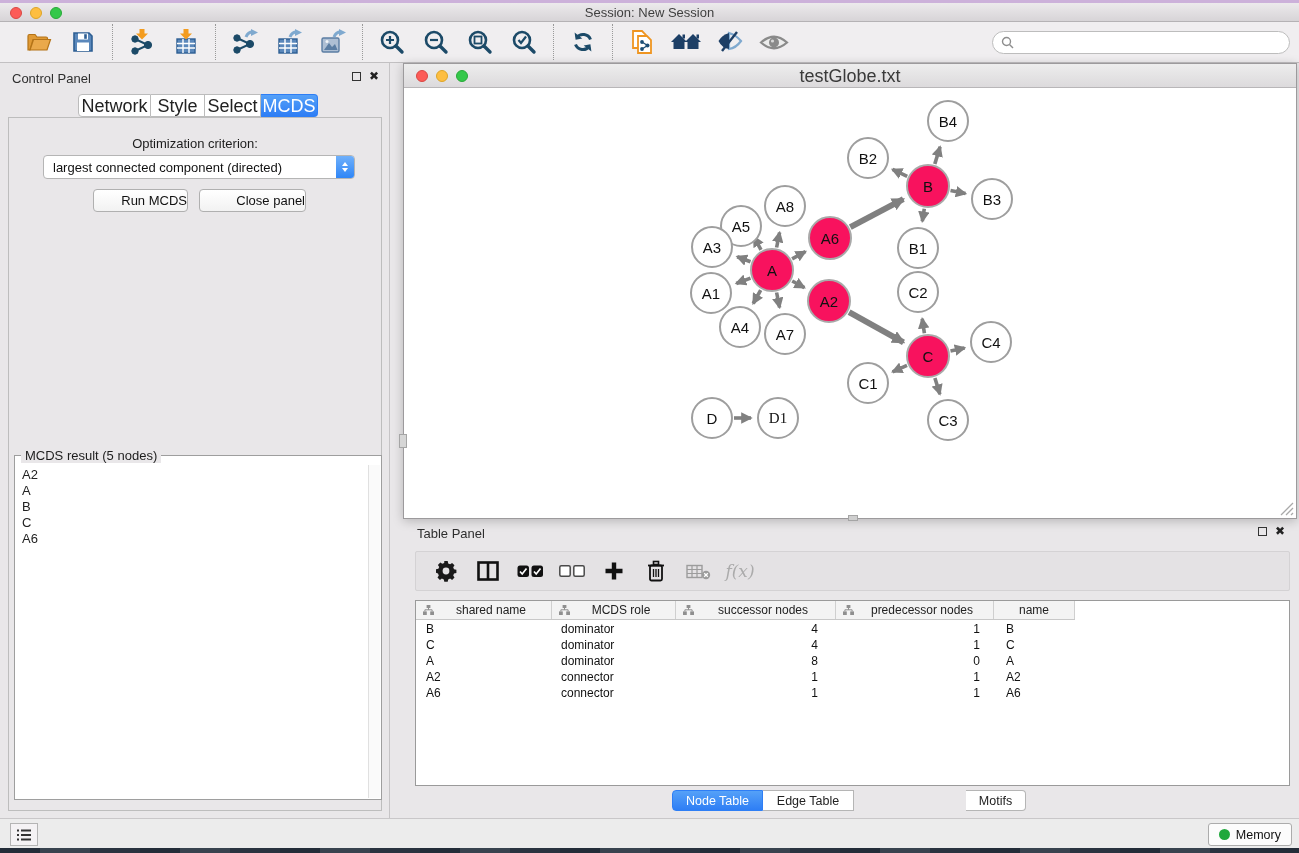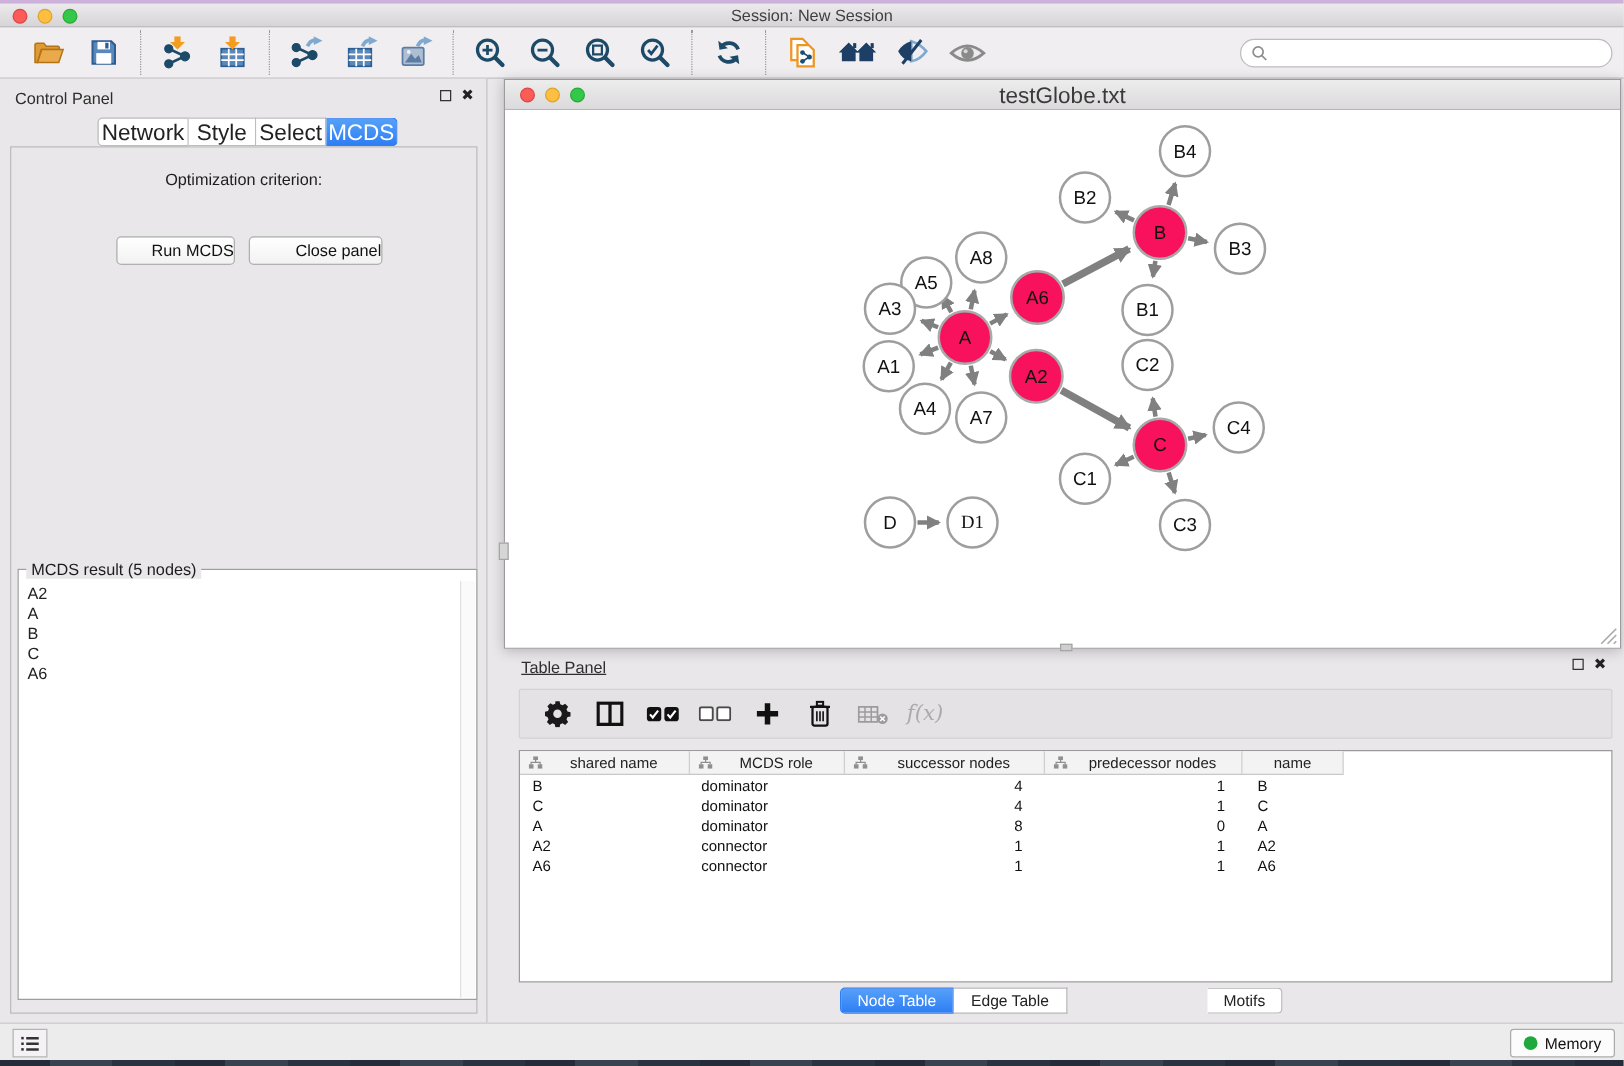--- a/index.html
+++ b/index.html
@@ -68,21 +68,21 @@
   #edge-layer { position:absolute; left:0; top:0; }
   .node { position:absolute; border-radius:50%; display:flex; align-items:center; justify-content:center;
     font-size:15px; color:#111; }
   .node.plain { background:#fff; border:2px solid #9e9e9e; }
   .node.highlight { border:2px solid #a9a9a9; }
   #v-thumb { position:absolute; left:-5px; top:370px; width:8px; height:14px; background:#d6d6d6; border:1px solid #a5a5a5; }
   #h-thumb { position:absolute; left:444px; bottom:-3px; width:10px; height:6px; background:#cfcfcf; border:1px solid #a5a5a5; }
 
   
   #table-panel { left:403px; top:520px; width:896px; height:298px; }
-  #tp-title { position:absolute; left:14px; top:6px; font-size:13px; color:#2e2e2e;text-decoration:underline; }
+  #tp-title { position:absolute; left:14px; top:6px; font-size:13px; color:#2e2e2e; }
   #tp-float { position:absolute; right:32px; top:7px; } #tp-close { position:absolute; right:14px; top:6px; }
   #tp-toolbar { position:absolute; left:12px; top:31px; width:875px; height:40px; background:#e4e2e4;
     border:1px solid #d4d2d4; border-radius:2px; display:flex; align-items:center; gap:14px; padding-left:16px; }
   .tp-ico { display:flex; align-items:center; justify-content:center; width:28px; height:30px; }
   #fx-label { font-family:"DejaVu Serif","Liberation Serif",serif; font-style:italic; font-size:17px; color:#ababab; }
   #node-table { position:absolute; left:12px; top:80px; width:875px; height:186px; background:#fff; border:1px solid #9a9a9a; }
   #tbl-head { position:absolute; left:0; top:0; height:19px; display:flex; background:#f3f3f3; border-bottom:1px solid #c8c8c8; }
   .th { display:flex; align-items:center; border-right:1px solid #cfcfcf; font-size:12px; color:#222; padding-left:7px; }
   .th .lbl { flex:1; text-align:center; padding-right:7px; }
   .tr { display:flex; height:16px; font-size:12px; color:#111; align-items:center; }
@@ -288,20 +288,27 @@
   <span id="cp-float" class="float-ico"></span>
   <span id="cp-close" class="close-ico">✖</span>
   <div id="cp-content-border"></div>
   <div id="cp-tabs">
       <div class="cp-tab" style="width: 73px;">Network</div>
       <div class="cp-tab" style="width: 54px;">Style</div>
       <div class="cp-tab" style="width: 56px;">Select</div>
       <div class="cp-tab sel" style="width: 57px;">MCDS</div>
     </div>
   <div id="opt-label">Optimization criterion:</div>
+  <div id="criterion-select">
+    <span class="val">largest connected component (directed)</span>
+    <span class="stepper">
+        <span class="chev up"></span>
+        <span class="chev dn"></span>
+      </span>
+  </div>
   <div id="run-btn" class="mac-btn">Run MCDS</div>
   <div id="closep-btn" class="mac-btn">Close panel</div>
   <div id="result-group">
     <div id="result-title">MCDS result (5 nodes)</div>
     <div id="mcds-list">
         <div>A2</div>
         <div>A</div>
         <div>B</div>
         <div>C</div>
         <div>A6</div>

